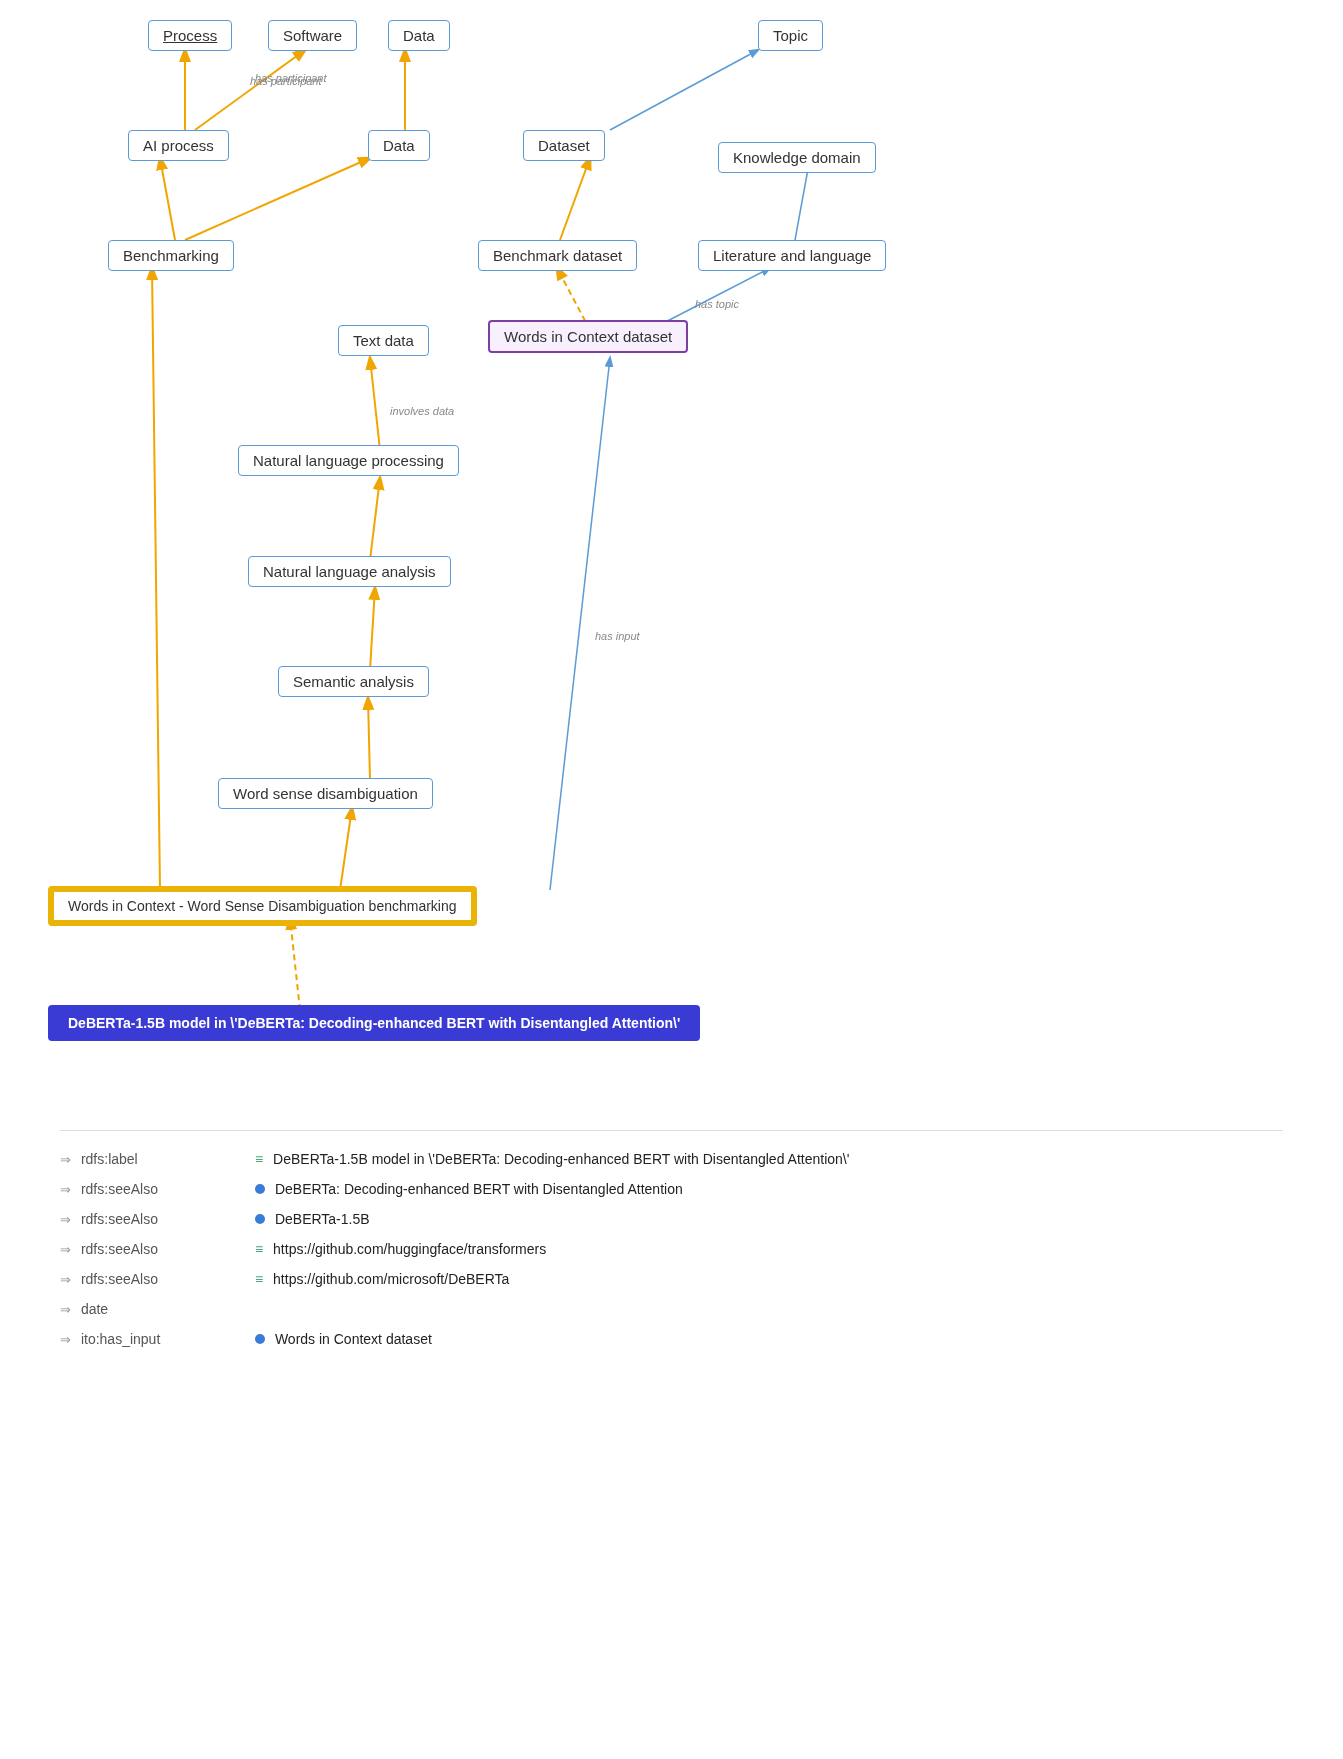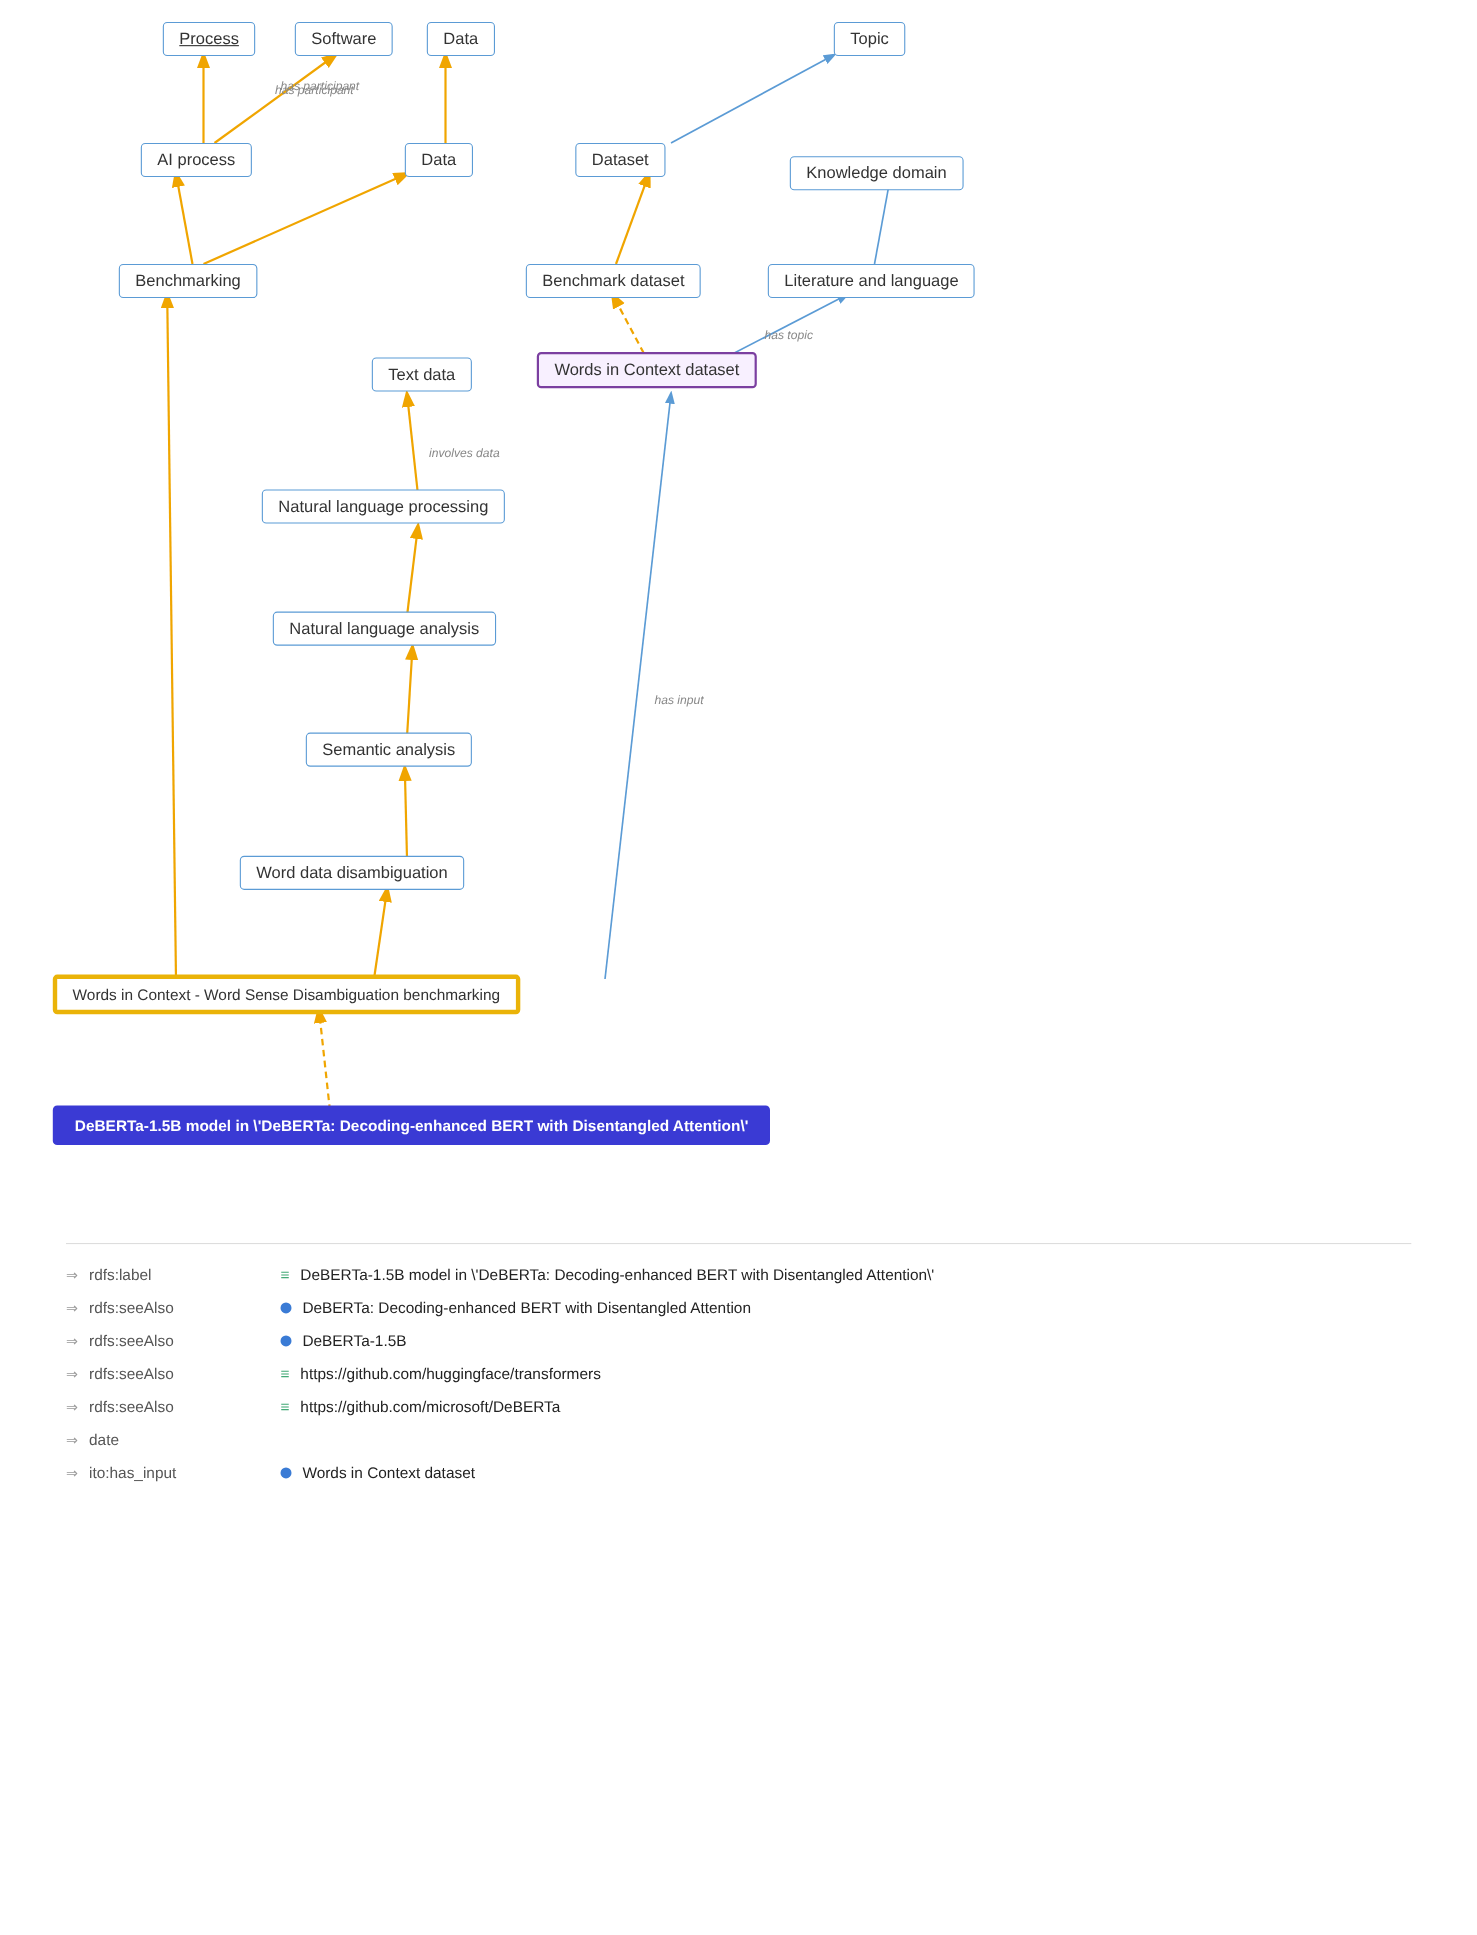--- a/index.html
+++ b/index.html
@@ -29,21 +29,21 @@
       text-align: center;
       white-space: nowrap;
     }
 
     .node.highlighted {
       border: 2.5px solid #7b3fa0;
       background: #f8f0ff;
     }
 
     .node.bottom-main {
-      border: 4px solid #eab308;
+      border: 6px solid #eab308;
       background: #fff;
     }
 
     .node.title-node {
       background: #3a3ad4;
       color: #fff;
       border: none;
       border-radius: 4px;
       padding: 10px 20px;
       font-size: 15px;
@@ -218,21 +218,21 @@
   <div class="node" style="left:108px;top:240px;">Benchmarking</div>
   <div class="node" style="left:478px;top:240px;">Benchmark dataset</div>
   <div class="node" style="left:698px;top:240px;">Literature and language</div>
 
   <div class="node" style="left:338px;top:325px;">Text data</div>
   <div class="node highlighted" style="left:488px;top:320px;">Words in Context dataset</div>
 
   <div class="node" style="left:238px;top:445px;">Natural language processing</div>
   <div class="node" style="left:248px;top:556px;">Natural language analysis</div>
   <div class="node" style="left:278px;top:666px;">Semantic analysis</div>
-  <div class="node" style="left:218px;top:778px;">Word data disambiguation</div>
+  <div class="node" style="left:218px;top:778px;">Word sense disambiguation</div>
   <div class="node bottom-main" style="left:48px;top:886px;font-size:14px;">Words in Context - Word Sense Disambiguation benchmarking</div>
 
   <div class="node title-node" style="left:48px;top:1005px;font-size:14px;">DeBERTa-1.5B model in \'DeBERTa: Decoding-enhanced BERT with Disentangled Attention\'</div>
 </div>
 
 <div class="info-panel">
 
   <div class="info-row">
     <div class="info-key">
       <span class="key-icon-double-arrow">⇒</span>

